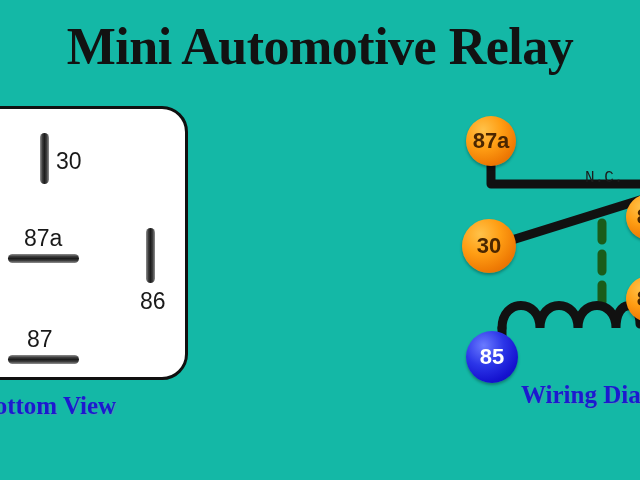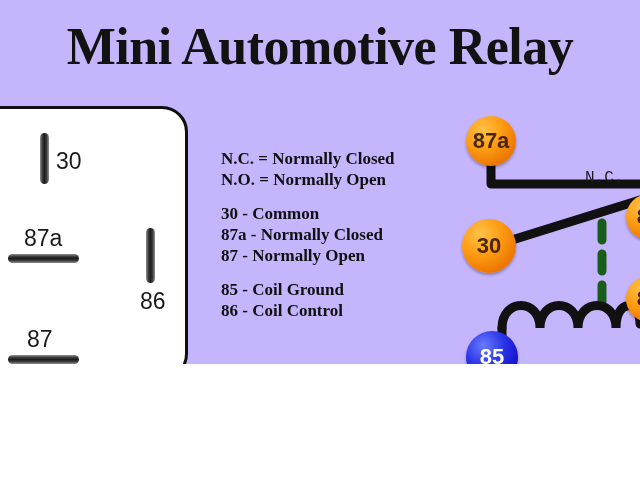--- a/index.html
+++ b/index.html
@@ -3,22 +3,22 @@
 <meta charset="utf-8">
 <style>
   html, body {
     margin: 0;
     padding: 0;
     background: #ffffff;
   }
   #page {
     position: relative;
     width: 640px;
-    height: 364px;
-    background: #c4b5fd;
+    height: 480px;
+    background: #14b8a6;
     overflow: hidden;
     font-family: "Liberation Sans", sans-serif;
   }
 
   
   #title {
     position: absolute;
     left: -10px;
     top: 16px;
     width: 660px;
@@ -174,31 +174,20 @@
   <div class="pin-label" id="label-87a">87a</div>
 
   <div class="blade" id="blade-86"></div>
   <div class="pin-label" id="label-86">86</div>
 
   <div class="blade horiz" id="blade-87"></div>
   <div class="pin-label" id="label-87">87</div>
 
   <div id="bottom-view-label">Bottom View</div>
 
-  <div id="legend">
-    <div>N.C. = Normally Closed</div>
-    <div>N.O. = Normally Open</div>
-    <div class="gap"></div>
-    <div>30 - Common</div>
-    <div>87a - Normally Closed</div>
-    <div>87 - Normally Open</div>
-    <div class="gap"></div>
-    <div>85 - Coil Ground</div>
-    <div>86 - Coil Control</div>
-  </div>
 
   <div id="wiring">
     <svg width="200" height="300" viewBox="0 0 200 300" xmlns="http://www.w3.org/2000/svg">
 
       <path d="M 51 48 L 51 84 L 200 84" fill="none" stroke="#111111" stroke-width="9" stroke-linecap="round" stroke-linejoin="round"></path>
 
       <path d="M 53 146 L 200 100" fill="none" stroke="#111111" stroke-width="9" stroke-linecap="round"></path>
 
       <path d="M 162 123 L 162 208" fill="none" stroke="#1a5c1a" stroke-width="9" stroke-dasharray="17 14" stroke-linecap="round"></path>
 

